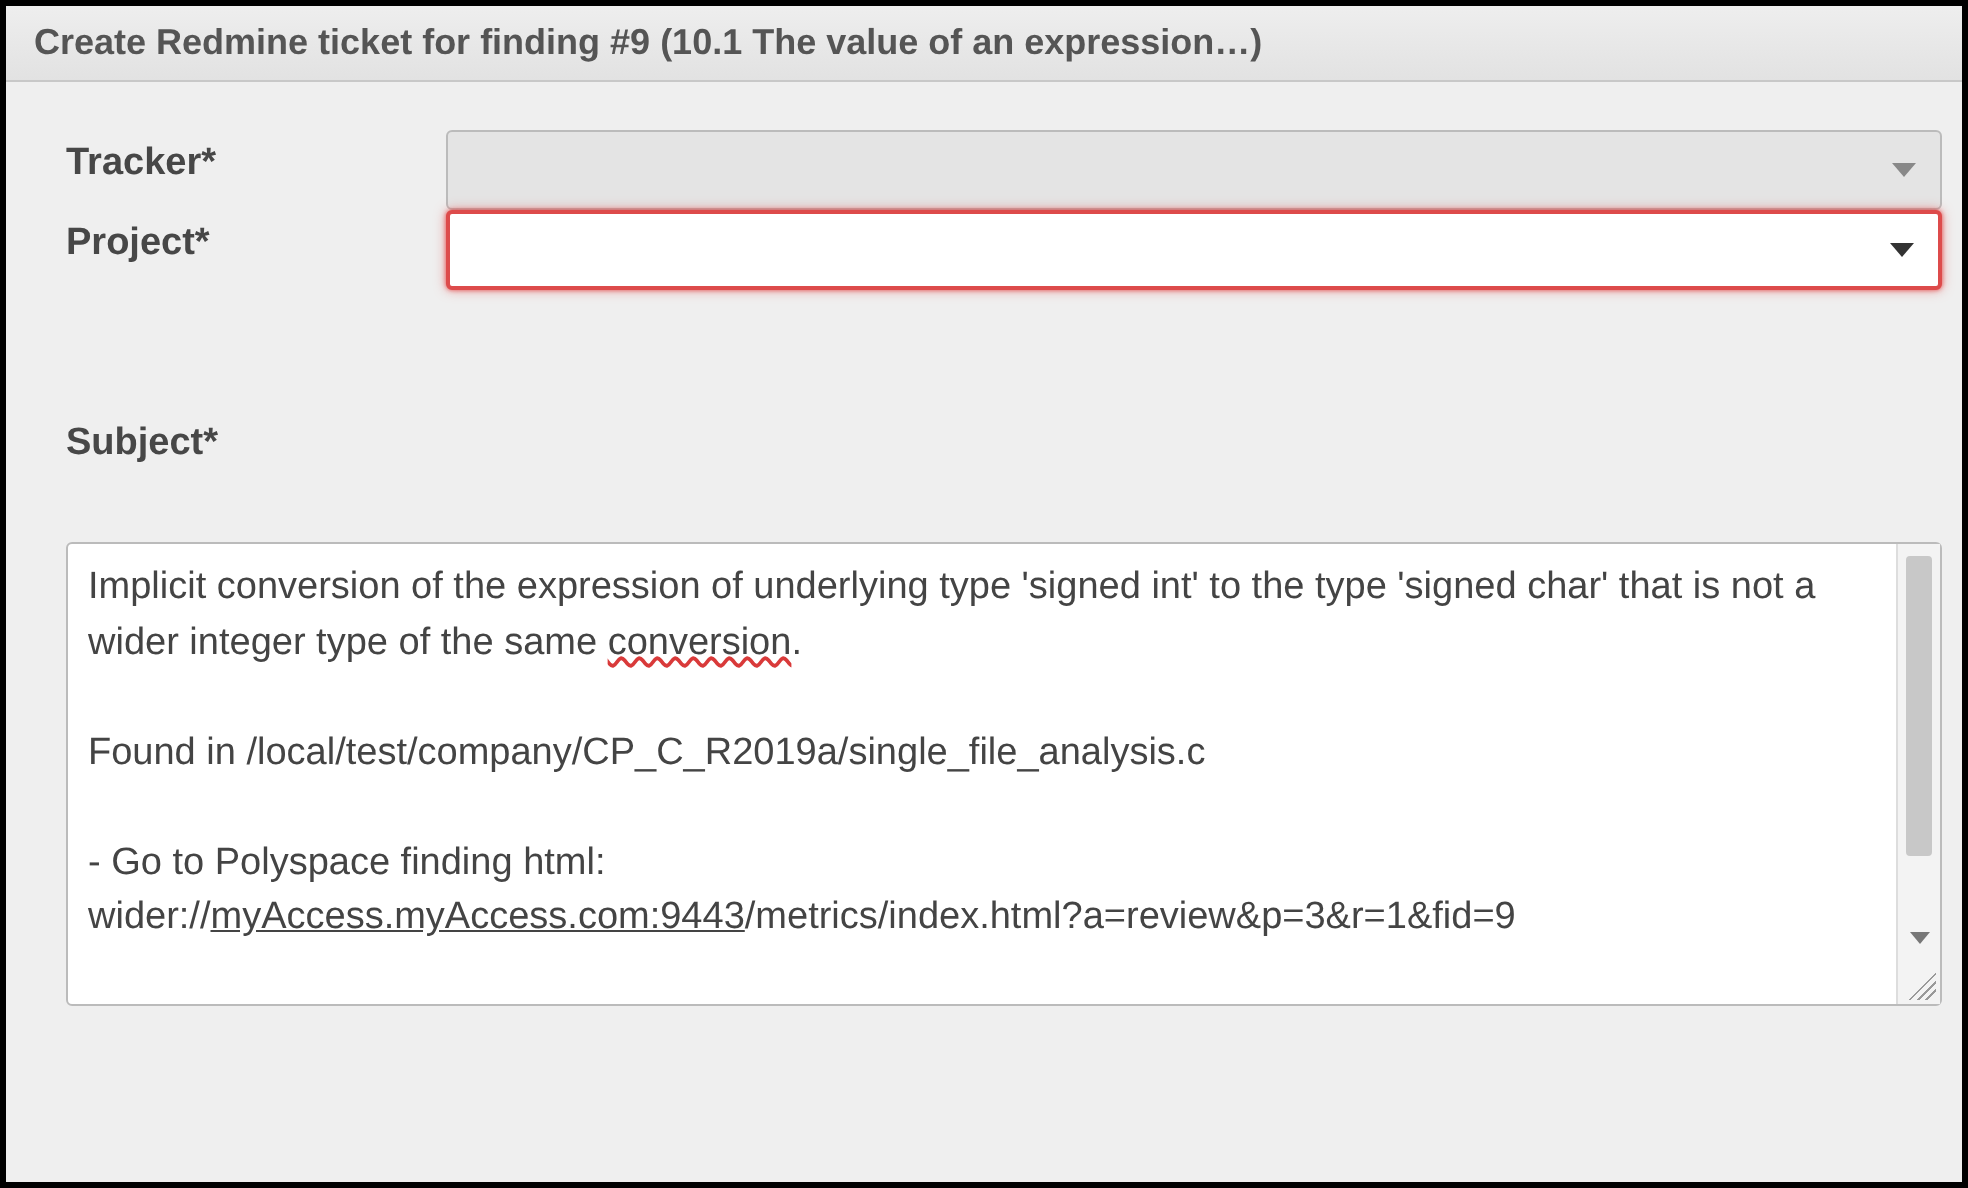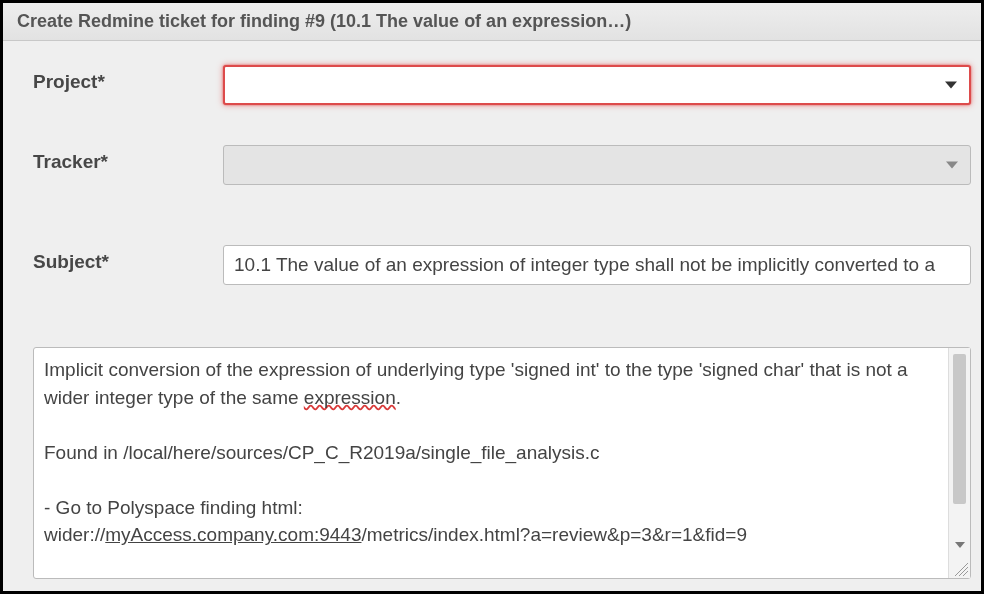--- a/index.html
+++ b/index.html
@@ -35,21 +35,21 @@
     padding: 24px 10px 10px 30px;
     background: #efefef;
     overflow: hidden;
   }
   .form-row {
     display: flex;
     align-items: flex-start;
     margin-bottom: 40px;
   }
   .form-row.subject-row {
-    margin-bottom: 62px;
+    margin-bottom: 38px;
     margin-top: 60px;
   }
   .form-row.tracker-row {
     margin-bottom: 0;
   }
   .form-row.desc-row {
     align-items: center;
   }
   .form-label {
     width: 190px;
@@ -194,56 +194,53 @@
 </style>
 </head>
 <body>
 
 <div class="dialog">
 
   <div class="dialog-header">Create Redmine ticket for finding #9 (10.1 The value of an expression…)</div>
 
   <div class="dialog-body">
 
+    <div class="form-row tracker-row">
+      <div class="form-label">Tracker*</div>
+      <div class="form-control-wrap">
+        <div class="select-box disabled">
+          <span></span>
+          <span class="caret"></span>
+        </div>
+      </div>
+    </div>
+
     <div class="form-row">
       <div class="form-label">Project*</div>
       <div class="form-control-wrap">
         <div class="select-box required-focus">
           <span></span>
           <span class="caret"></span>
         </div>
       </div>
     </div>
 
-    <div class="form-row tracker-row">
-      <div class="form-label">Tracker*</div>
-      <div class="form-control-wrap">
-        <div class="select-box disabled">
-          <span></span>
-          <span class="caret"></span>
-        </div>
-      </div>
-    </div>
-
     <div class="form-row subject-row">
       <div class="form-label">Subject*</div>
-      <div class="form-control-wrap">
-        <input type="text" class="text-input" value="10.1 The value of an expression of integer type shall not be implicitly converted to a" style="">
-      </div>
     </div>
 
     <div class="form-row desc-row">
       <div class="form-control-wrap">
         <div class="textarea-wrap">
-          <div class="description-text" contenteditable="true" style=""><span>Implicit conversion of the expression of underlying type 'signed int' to the type 'signed char' that is not a wider integer type of the same </span><span class="spellerr">expression</span><span>.</span>
-
-<span>Found in /local/here/sources/CP_C_R2019a/single_file_analysis.c</span>
+          <div class="description-text" contenteditable="true" style=""><span>Implicit conversion of the expression of underlying type 'signed int' to the type 'signed char' that is not a wider integer type of the same </span><span class="spellerr">conversion</span><span>.</span>
+
+<span>Found in /local/test/company/CP_C_R2019a/single_file_analysis.c</span>
 
 <span>- Go to Polyspace finding html:</span>
-<span>wider://</span><span class="linkpart">myAccess.company.com:9443</span><span>/metrics/index.html?a=review&amp;p=3&amp;r=1&amp;fid=9</span></div>
+<span>wider://</span><span class="linkpart">myAccess.myAccess.com:9443</span><span>/metrics/index.html?a=review&amp;p=3&amp;r=1&amp;fid=9</span></div>
           <div class="scrollbar">
             <div class="scroll-thumb"></div>
             <div class="scroll-down">
               <div class="scroll-down-caret"></div>
             </div>
             <div class="resize-grip"></div>
           </div>
         </div>
       </div>
     </div>

